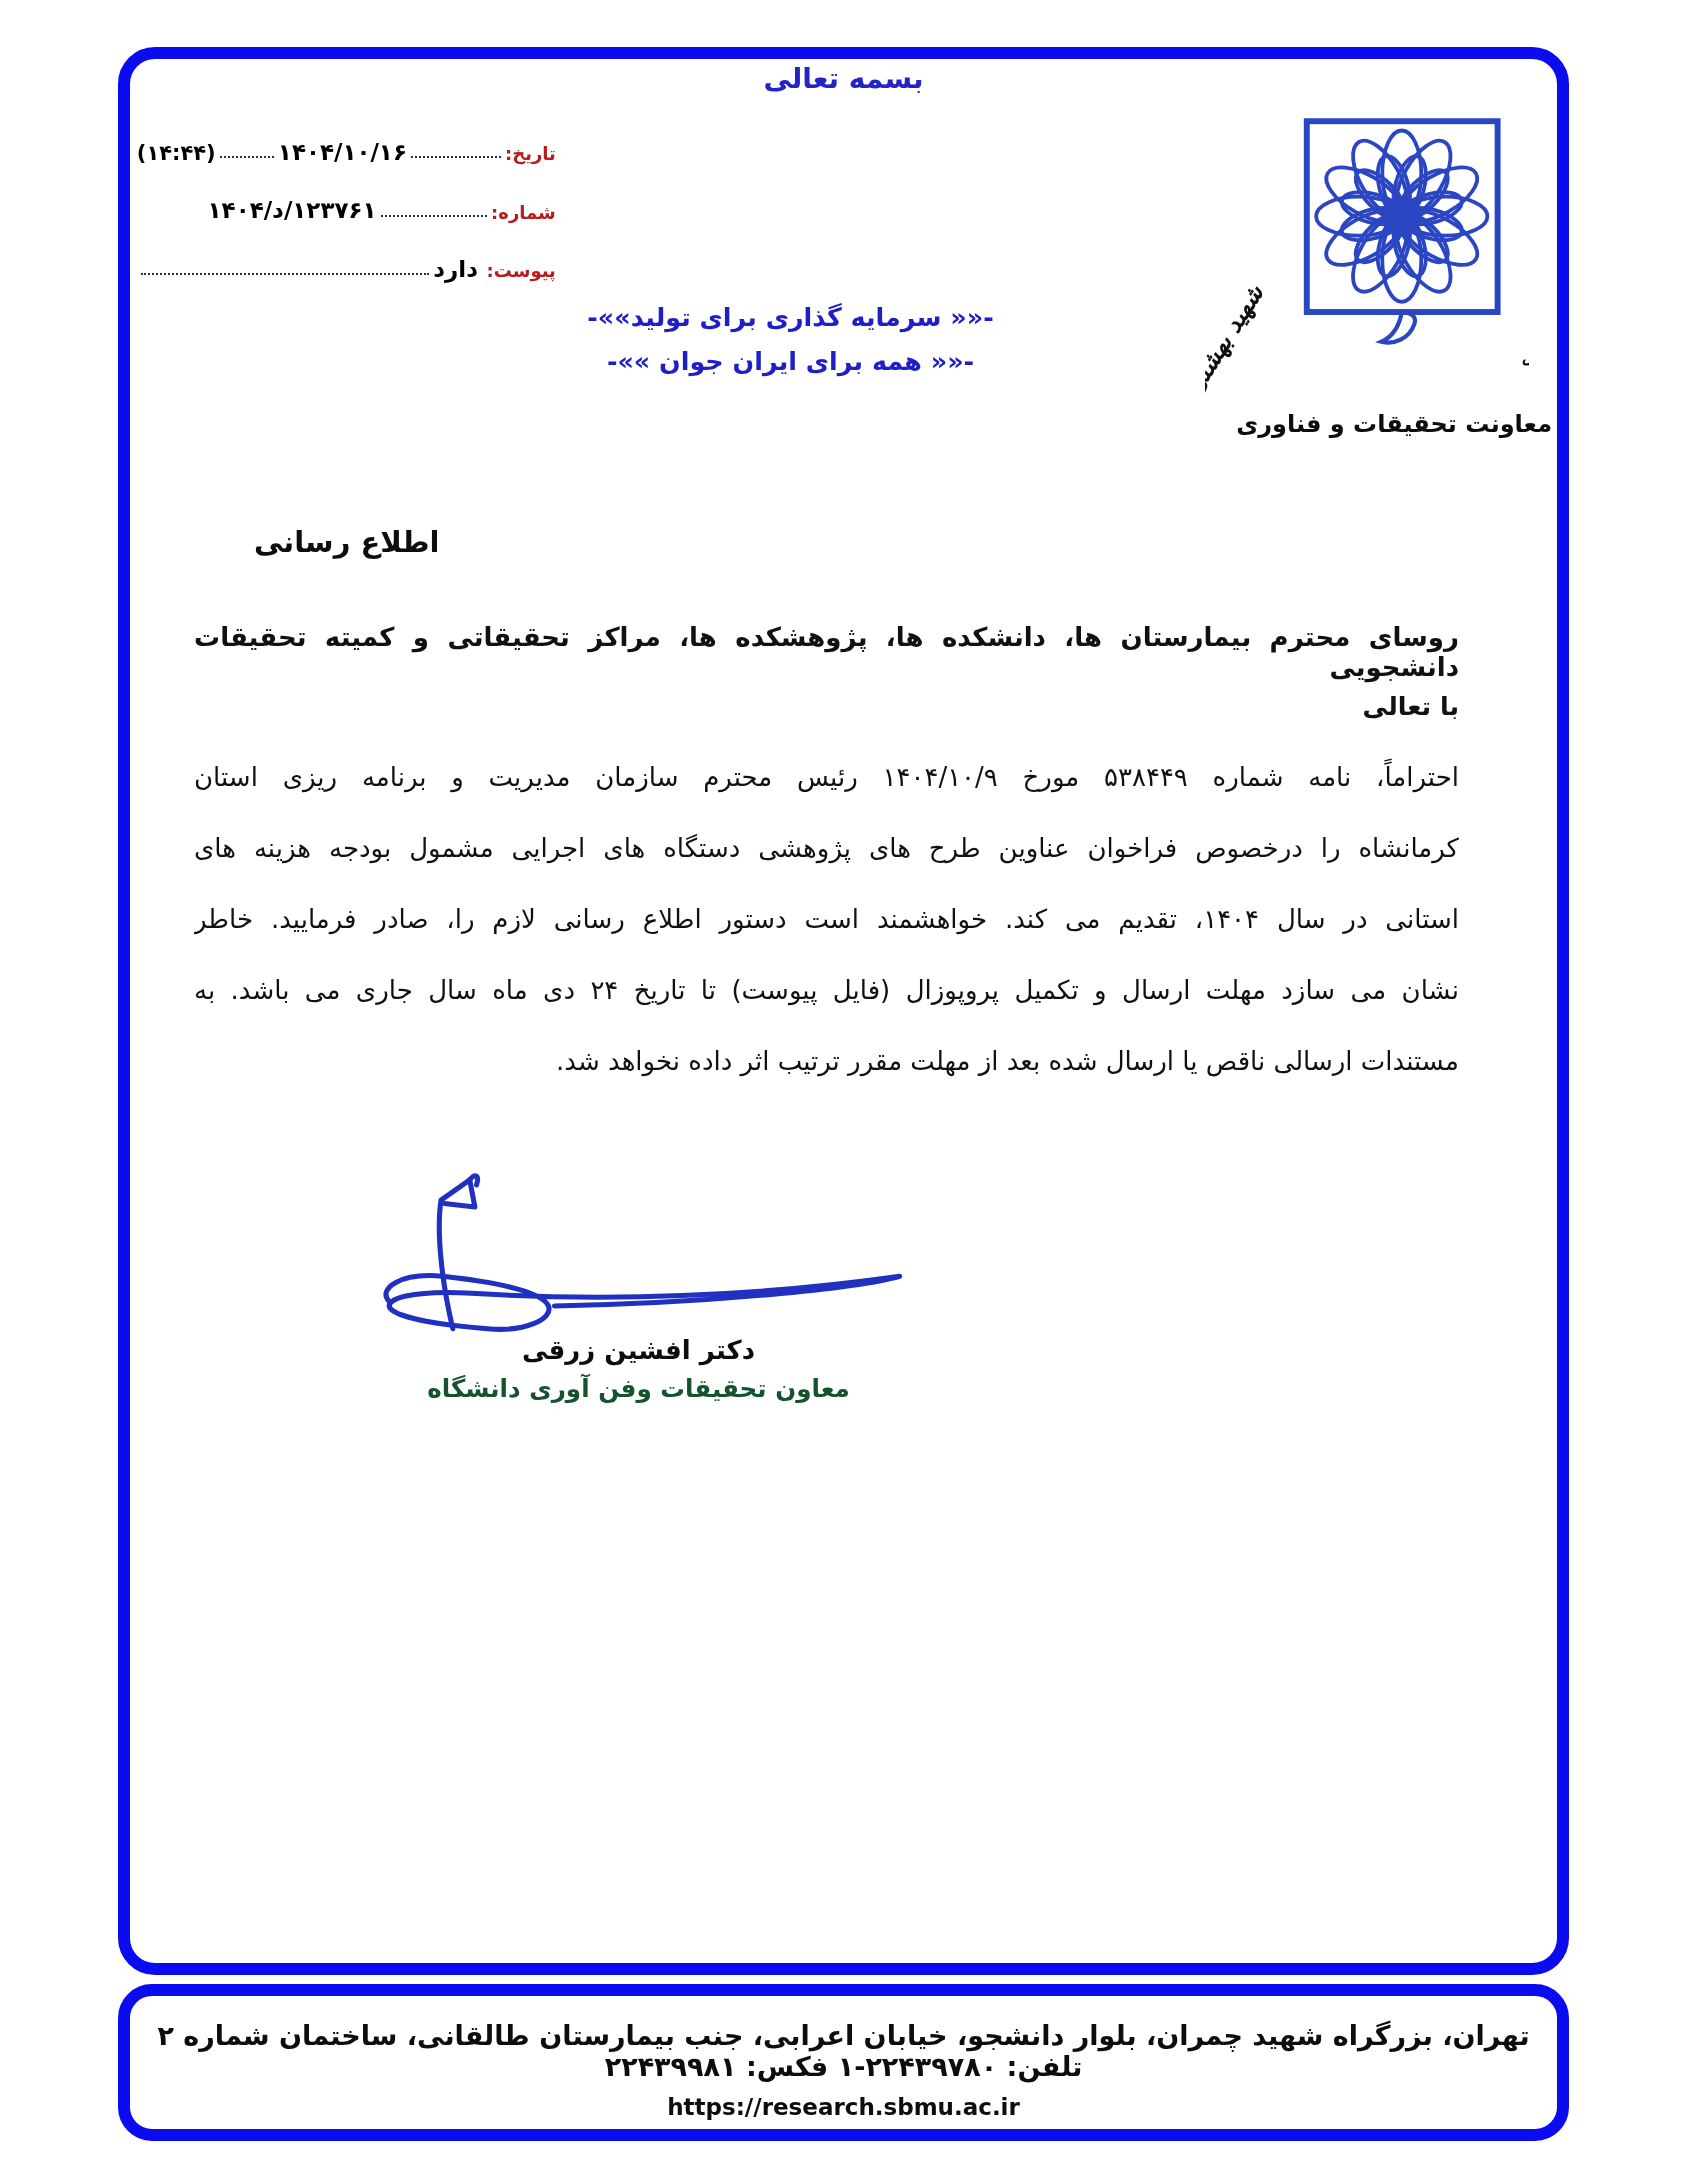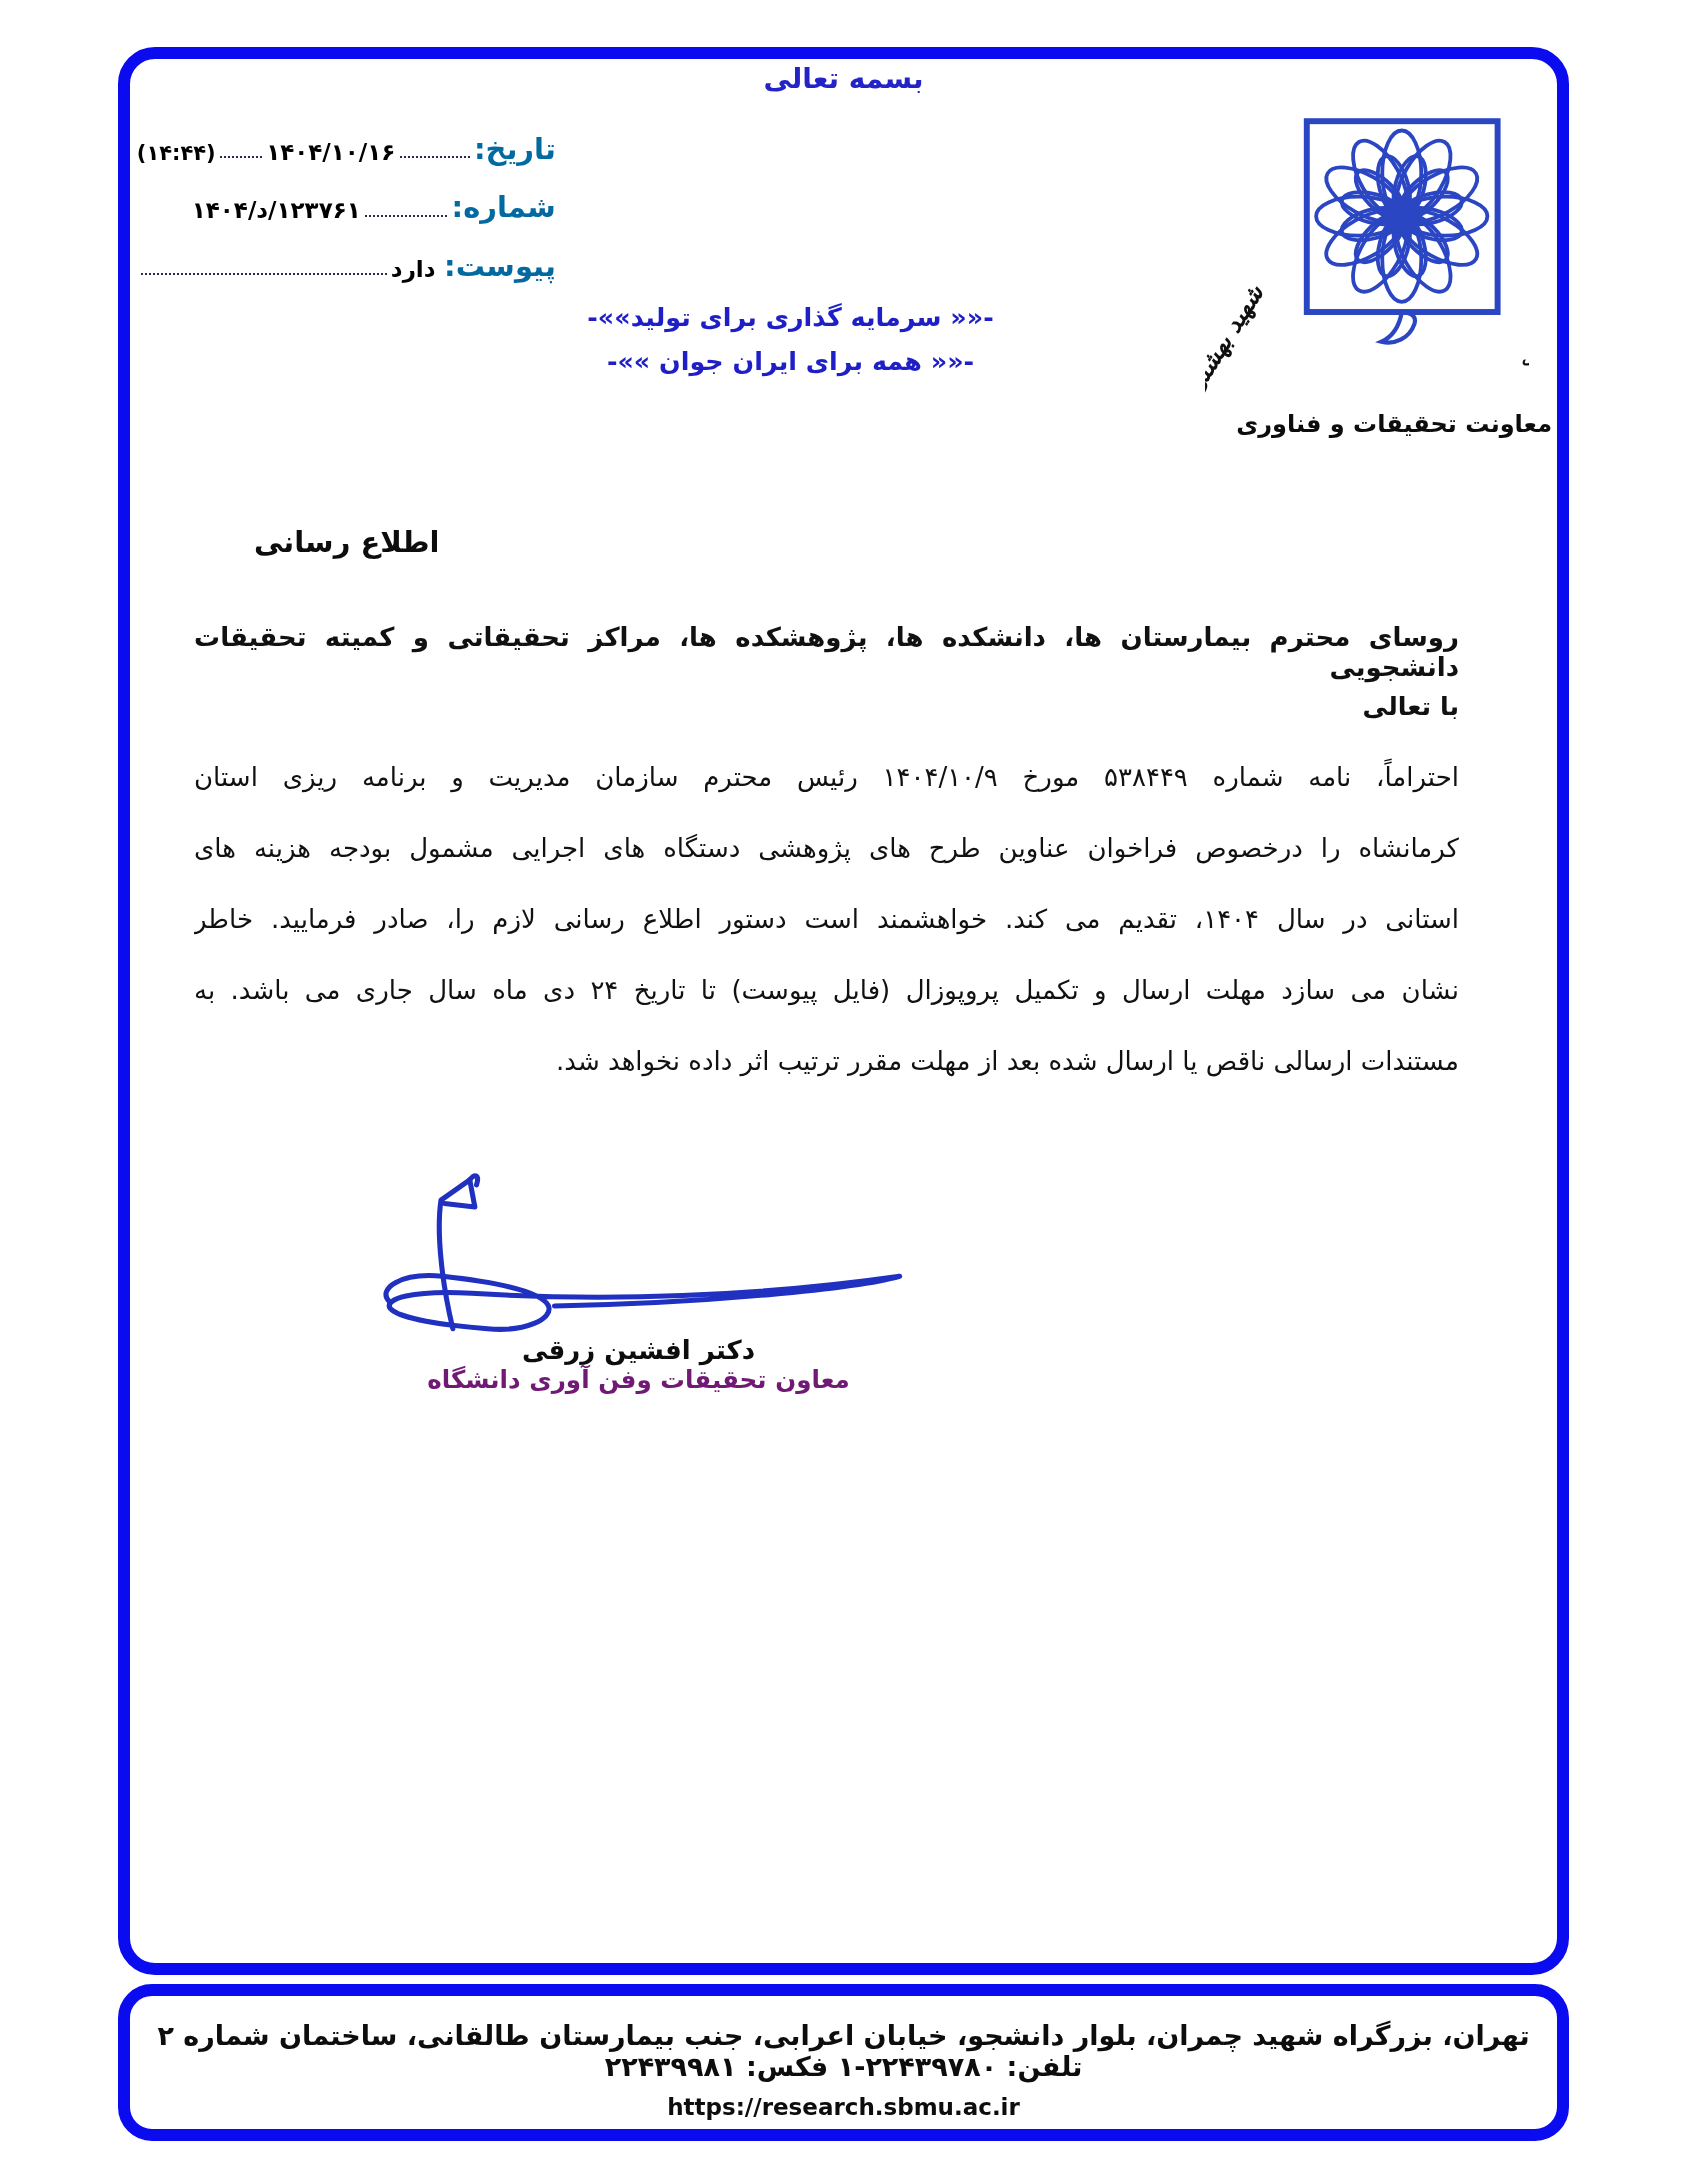--- a/index.html
+++ b/index.html
@@ -14,21 +14,21 @@
     border:12.7px solid #0b0bf0; border-radius:37px; box-sizing:border-box;
     background:#ffffff;
   }
   .besmele {
     position:absolute; top:3.4px; left:0; right:0; text-align:center;
     color:#2323c8; font-size:28px; font-weight:bold;
   }
   
   .meta { position:absolute; top:66px; left:6.8px; width:419px; }
   .meta-row { display:flex; align-items:flex-end; height:39px; margin-bottom:19.5px; }
-  .meta-label { color:#0369a1; font-weight:bold; font-size:29px; line-height:1.05; white-space:nowrap;text-align:right; }
+  .meta-label { color:#b91c1c; font-weight:bold; font-size:18px; line-height:1.05; white-space:nowrap;text-align:right; }
   .meta-dots { flex:1; border-bottom:2.5px dotted #2a2a55; margin:0 4.2px 6px 4.2px; min-width:12px; }
   .meta-dots.narrow { flex:0.6; }
   .meta-value { color:#000; font-weight:bold; font-size:23px; letter-spacing:1.7px; line-height:1.05; white-space:nowrap; }
   .meta-time { color:#000; font-weight:bold; font-size:21px; line-height:1.05; white-space:nowrap; }
   
   .logo-block { position:absolute; left:1075px; top:41px; width:324px; height:307px; }
   .dept {
     position:absolute; left:1020px; top:351px; width:402px; text-align:right;
     font-size:24px; font-weight:bold; color:#0d0d0d;
   }
@@ -47,21 +47,21 @@
   .body-line {
     font-size:26px; font-weight:normal; height:71px; line-height:61px; overflow:hidden;
     text-align:justify; text-align-last:justify;
   }
   .body-line.last { text-align:right; text-align-last:right; }
   
   .sig-block { position:absolute; left:212px; top:1109px; width:593px; }
   .sig-svg { display:block; margin:0 auto; }
   .signer { text-align:center; margin-top:1.7px; }
   .signer-name { font-size:26px; font-weight:bold; color:#0d0d0d; }
-  .signer-title { font-size:24.6px; font-weight:bold; color:#701a75; margin-top:0; }
+  .signer-title { font-size:24.6px; font-weight:bold; color:#14532d; margin-top:9px; }
   
   .footer-frame {
     position:absolute; left:118px; top:1984px; width:1451px; height:157px;
     border:12.7px solid #0b0bf0; border-radius:34px; box-sizing:border-box;
     background:#ffffff; text-align:center;
   }
   .footer-address { margin-top:24px; font-size:27px; font-weight:bold; color:#0d0d0d; padding:0 23px; }
   .footer-url { margin-top:12px; font-size:23px; font-weight:bold; color:#0d0d0d; direction:ltr; }
 </style>
 </head>

